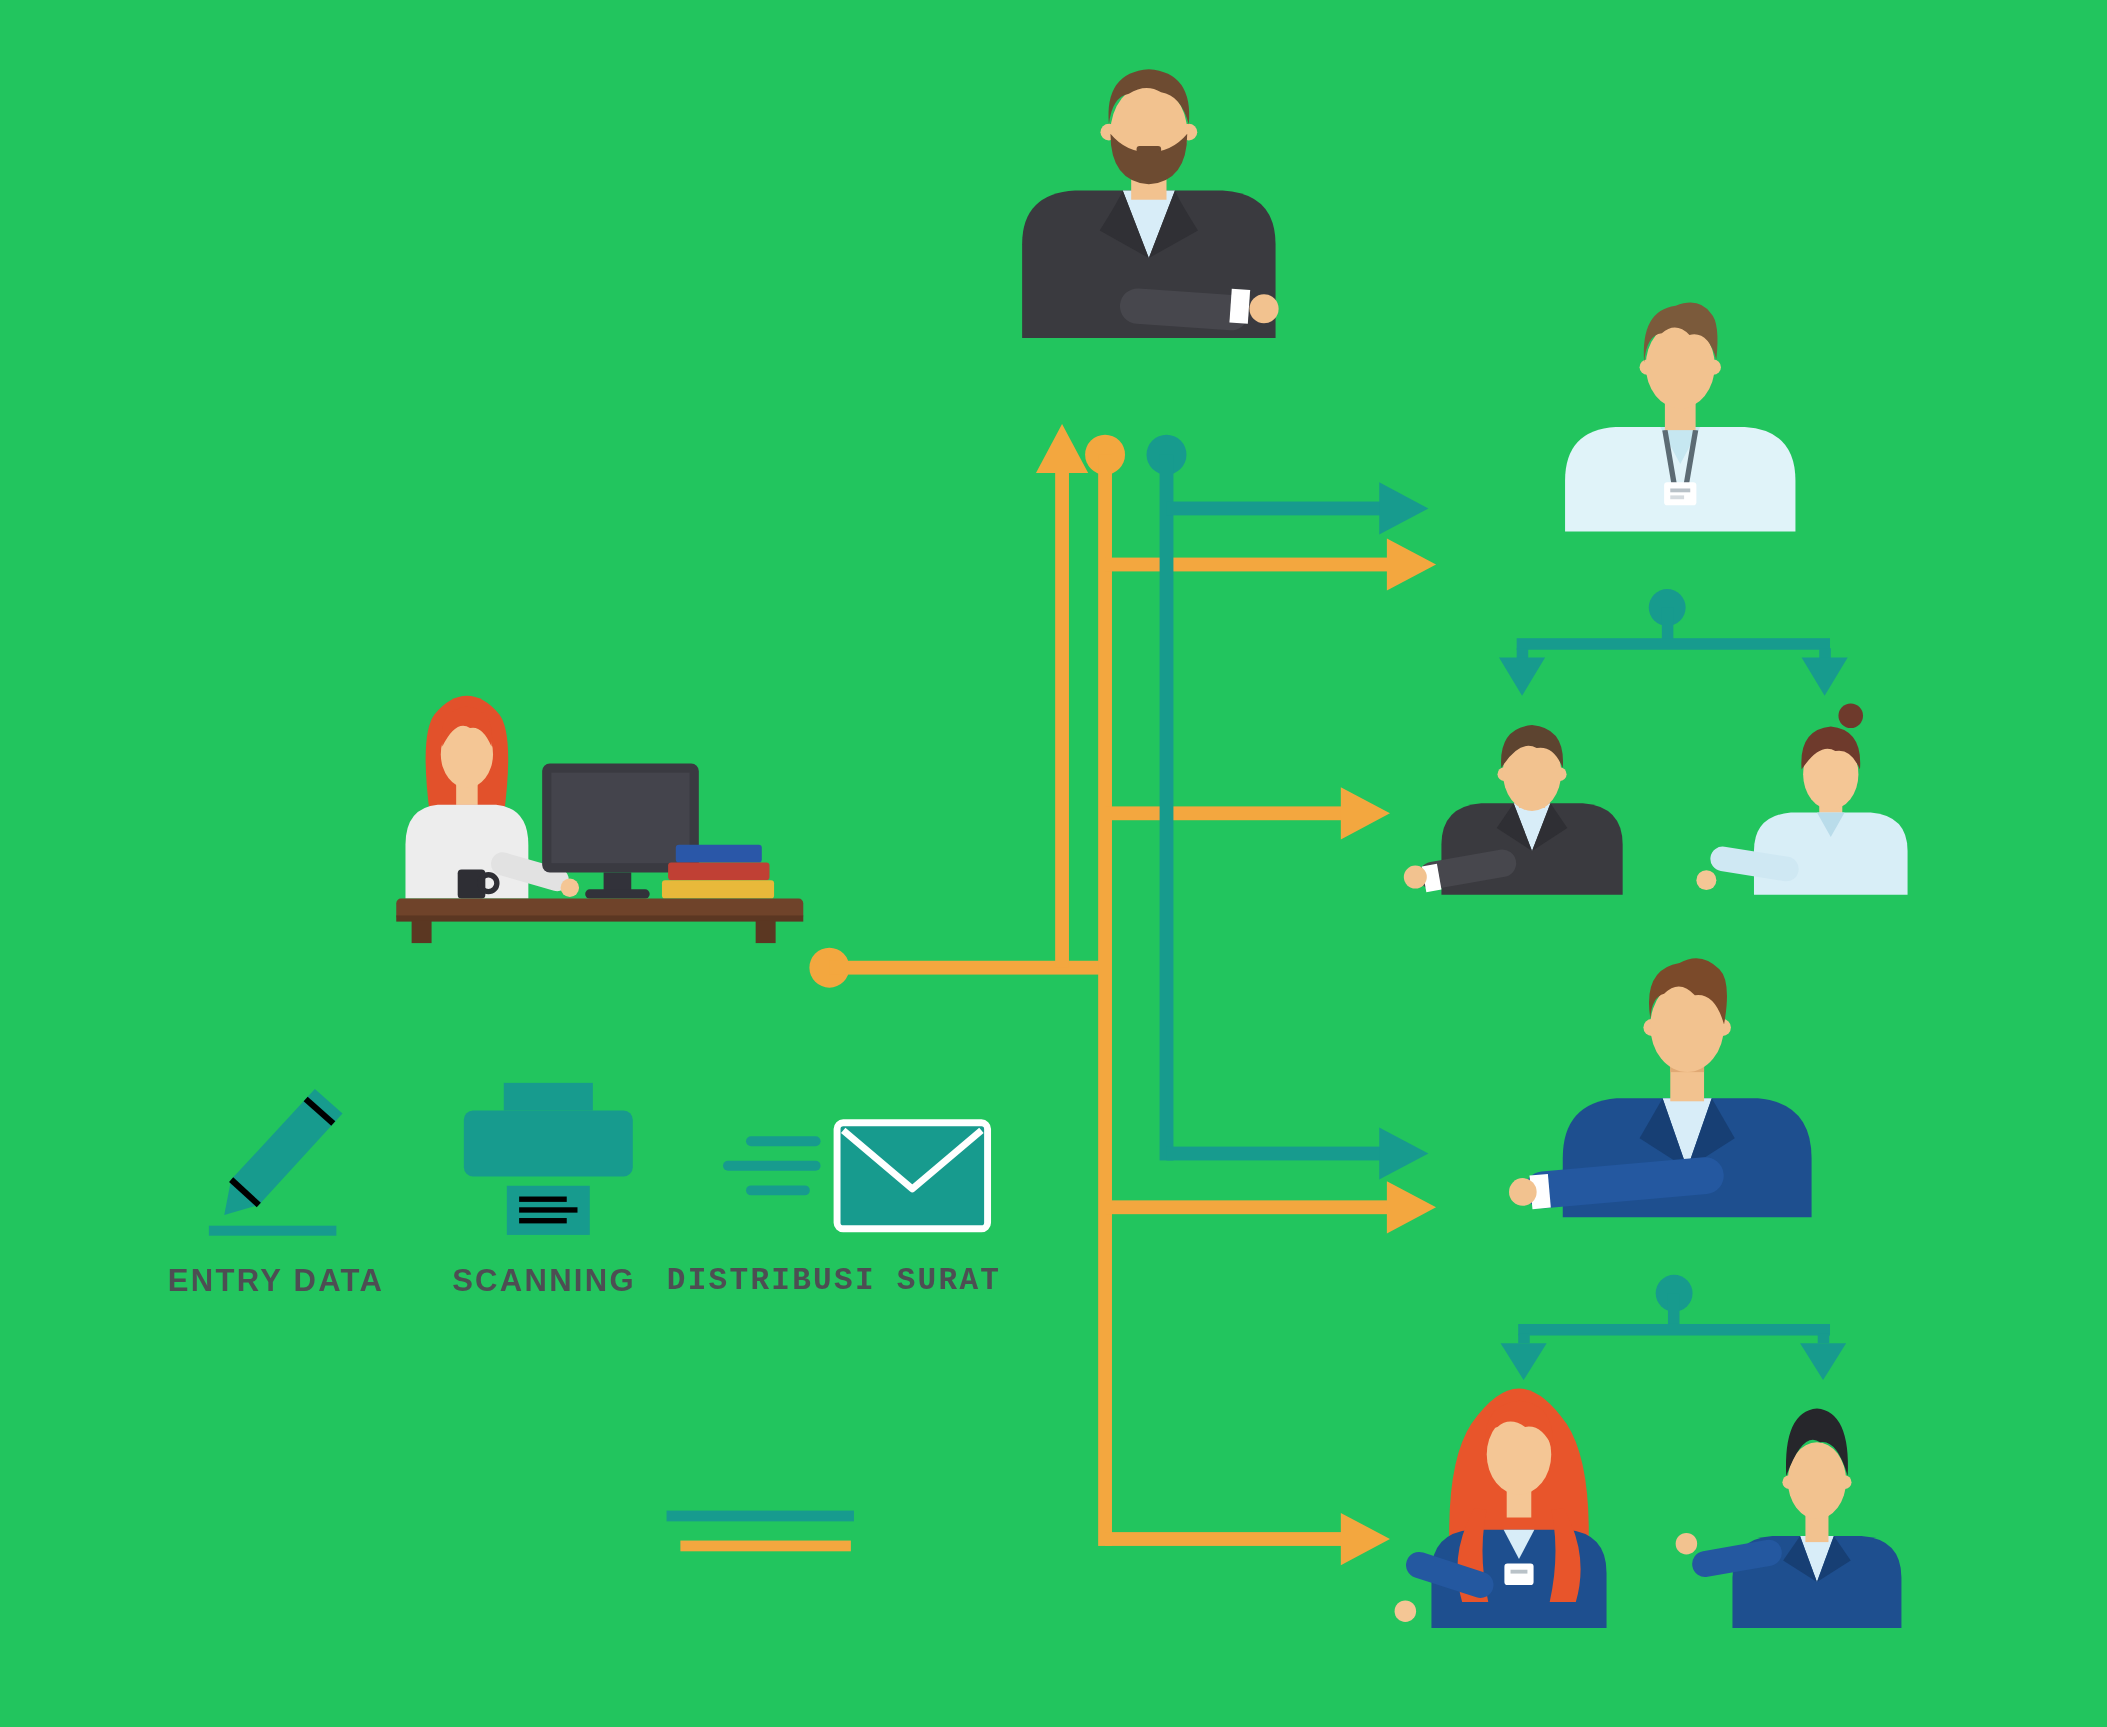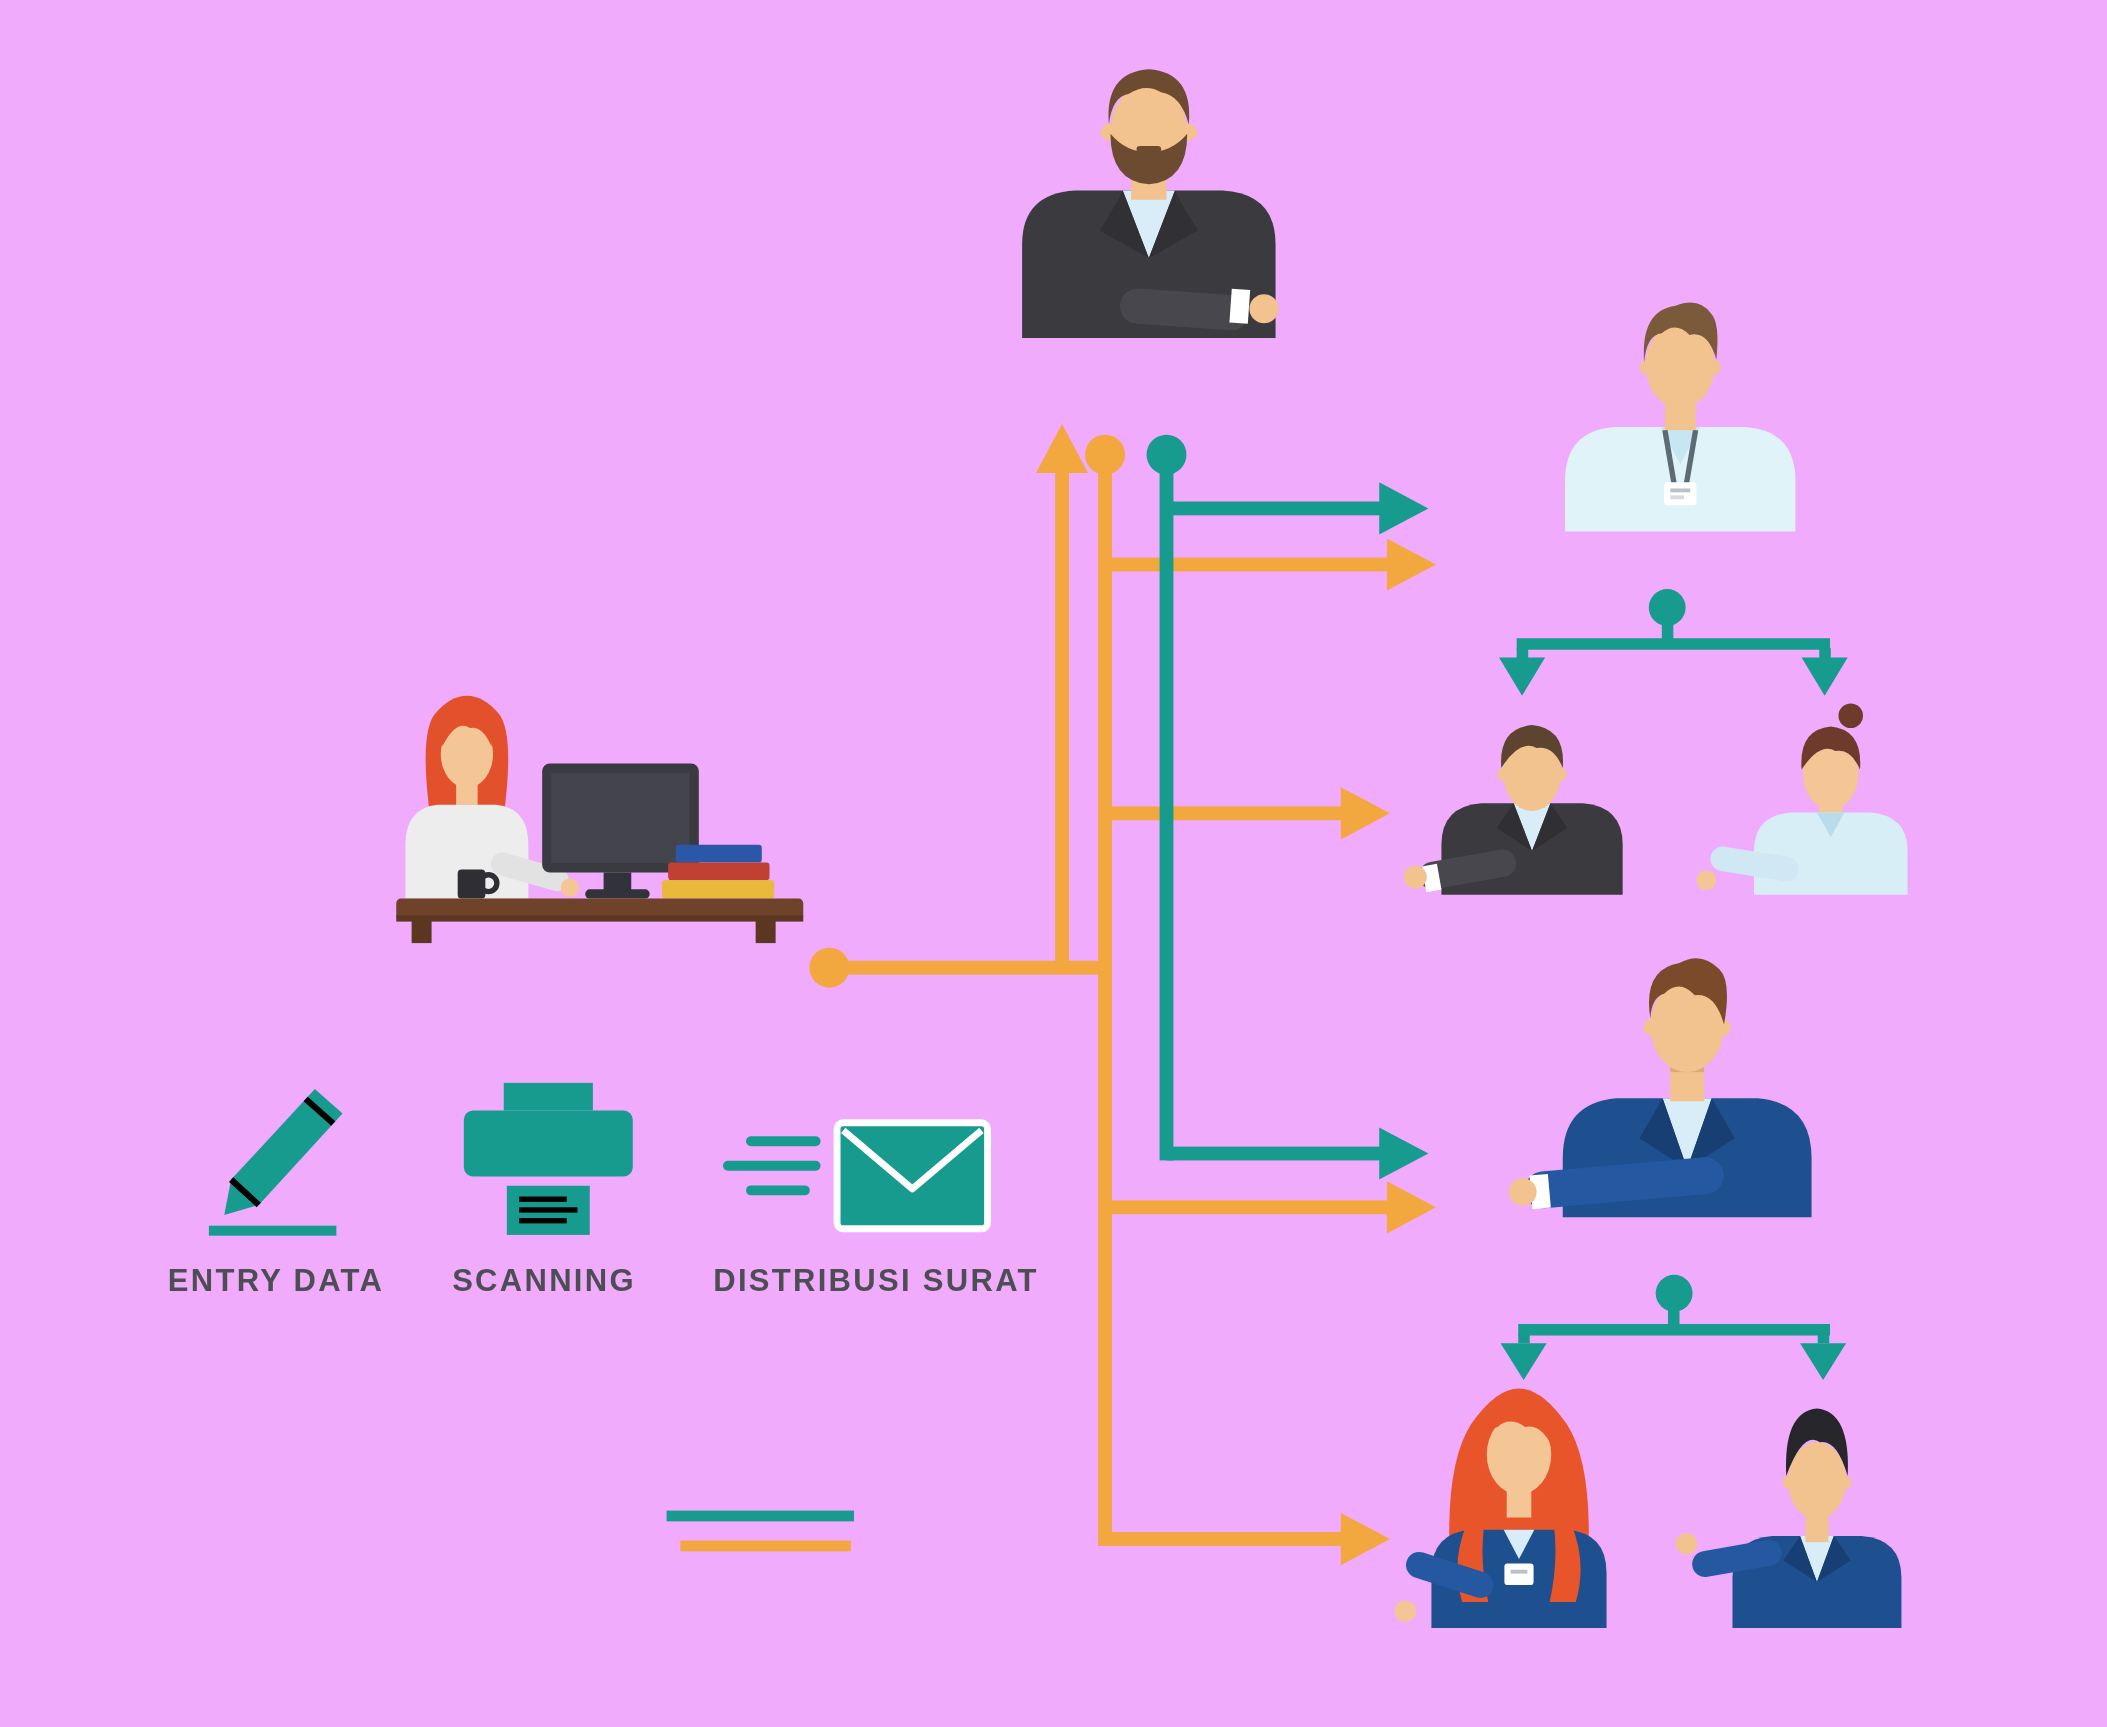--- a/index.html
+++ b/index.html
@@ -4,21 +4,21 @@
 <style>
   html, body {
     margin: 0;
     padding: 0;
     background: #000000;
   }
   .stage {
     position: relative;
     width: 2108px;
     height: 1728px;
-    background: #f0abfc;
+    background: #22c55e;
     overflow: hidden;
     font-family: "Liberation Sans", "DejaVu Sans", sans-serif;
   }
   .stage svg {
     position: absolute;
     left: 0;
     top: 0;
   }
   .proc-label {
     position: absolute;
@@ -246,16 +246,16 @@
       <line x1="978" y1="1550" x2="1048" y2="1550" stroke="#179B8E" stroke-width="13" stroke-linecap="round"></line>
       <rect x="1090" y="1462" width="196" height="138" rx="8" fill="#179B8E" stroke="#ffffff" stroke-width="9"></rect>
       <path d="M1098,1472 L1188,1548 L1278,1472" stroke="#ffffff" stroke-width="9" fill="none" stroke-linejoin="round"></path>
     </g>
   </svg>
 
   <div class="proc-label" style="left:276px;">ENTRY DATA</div>
 
   <div class="proc-label" style="left:544px;">SCANNING</div>
 
-  <div class="proc-label" style="left:876px;">DISTRIBUSI SURAT</div>
+  <div class="proc-label" style="left:834px;font-family:Liberation Mono, monospace;">DISTRIBUSI SURAT</div>
 
 </div>
 
 
 </body></html>

